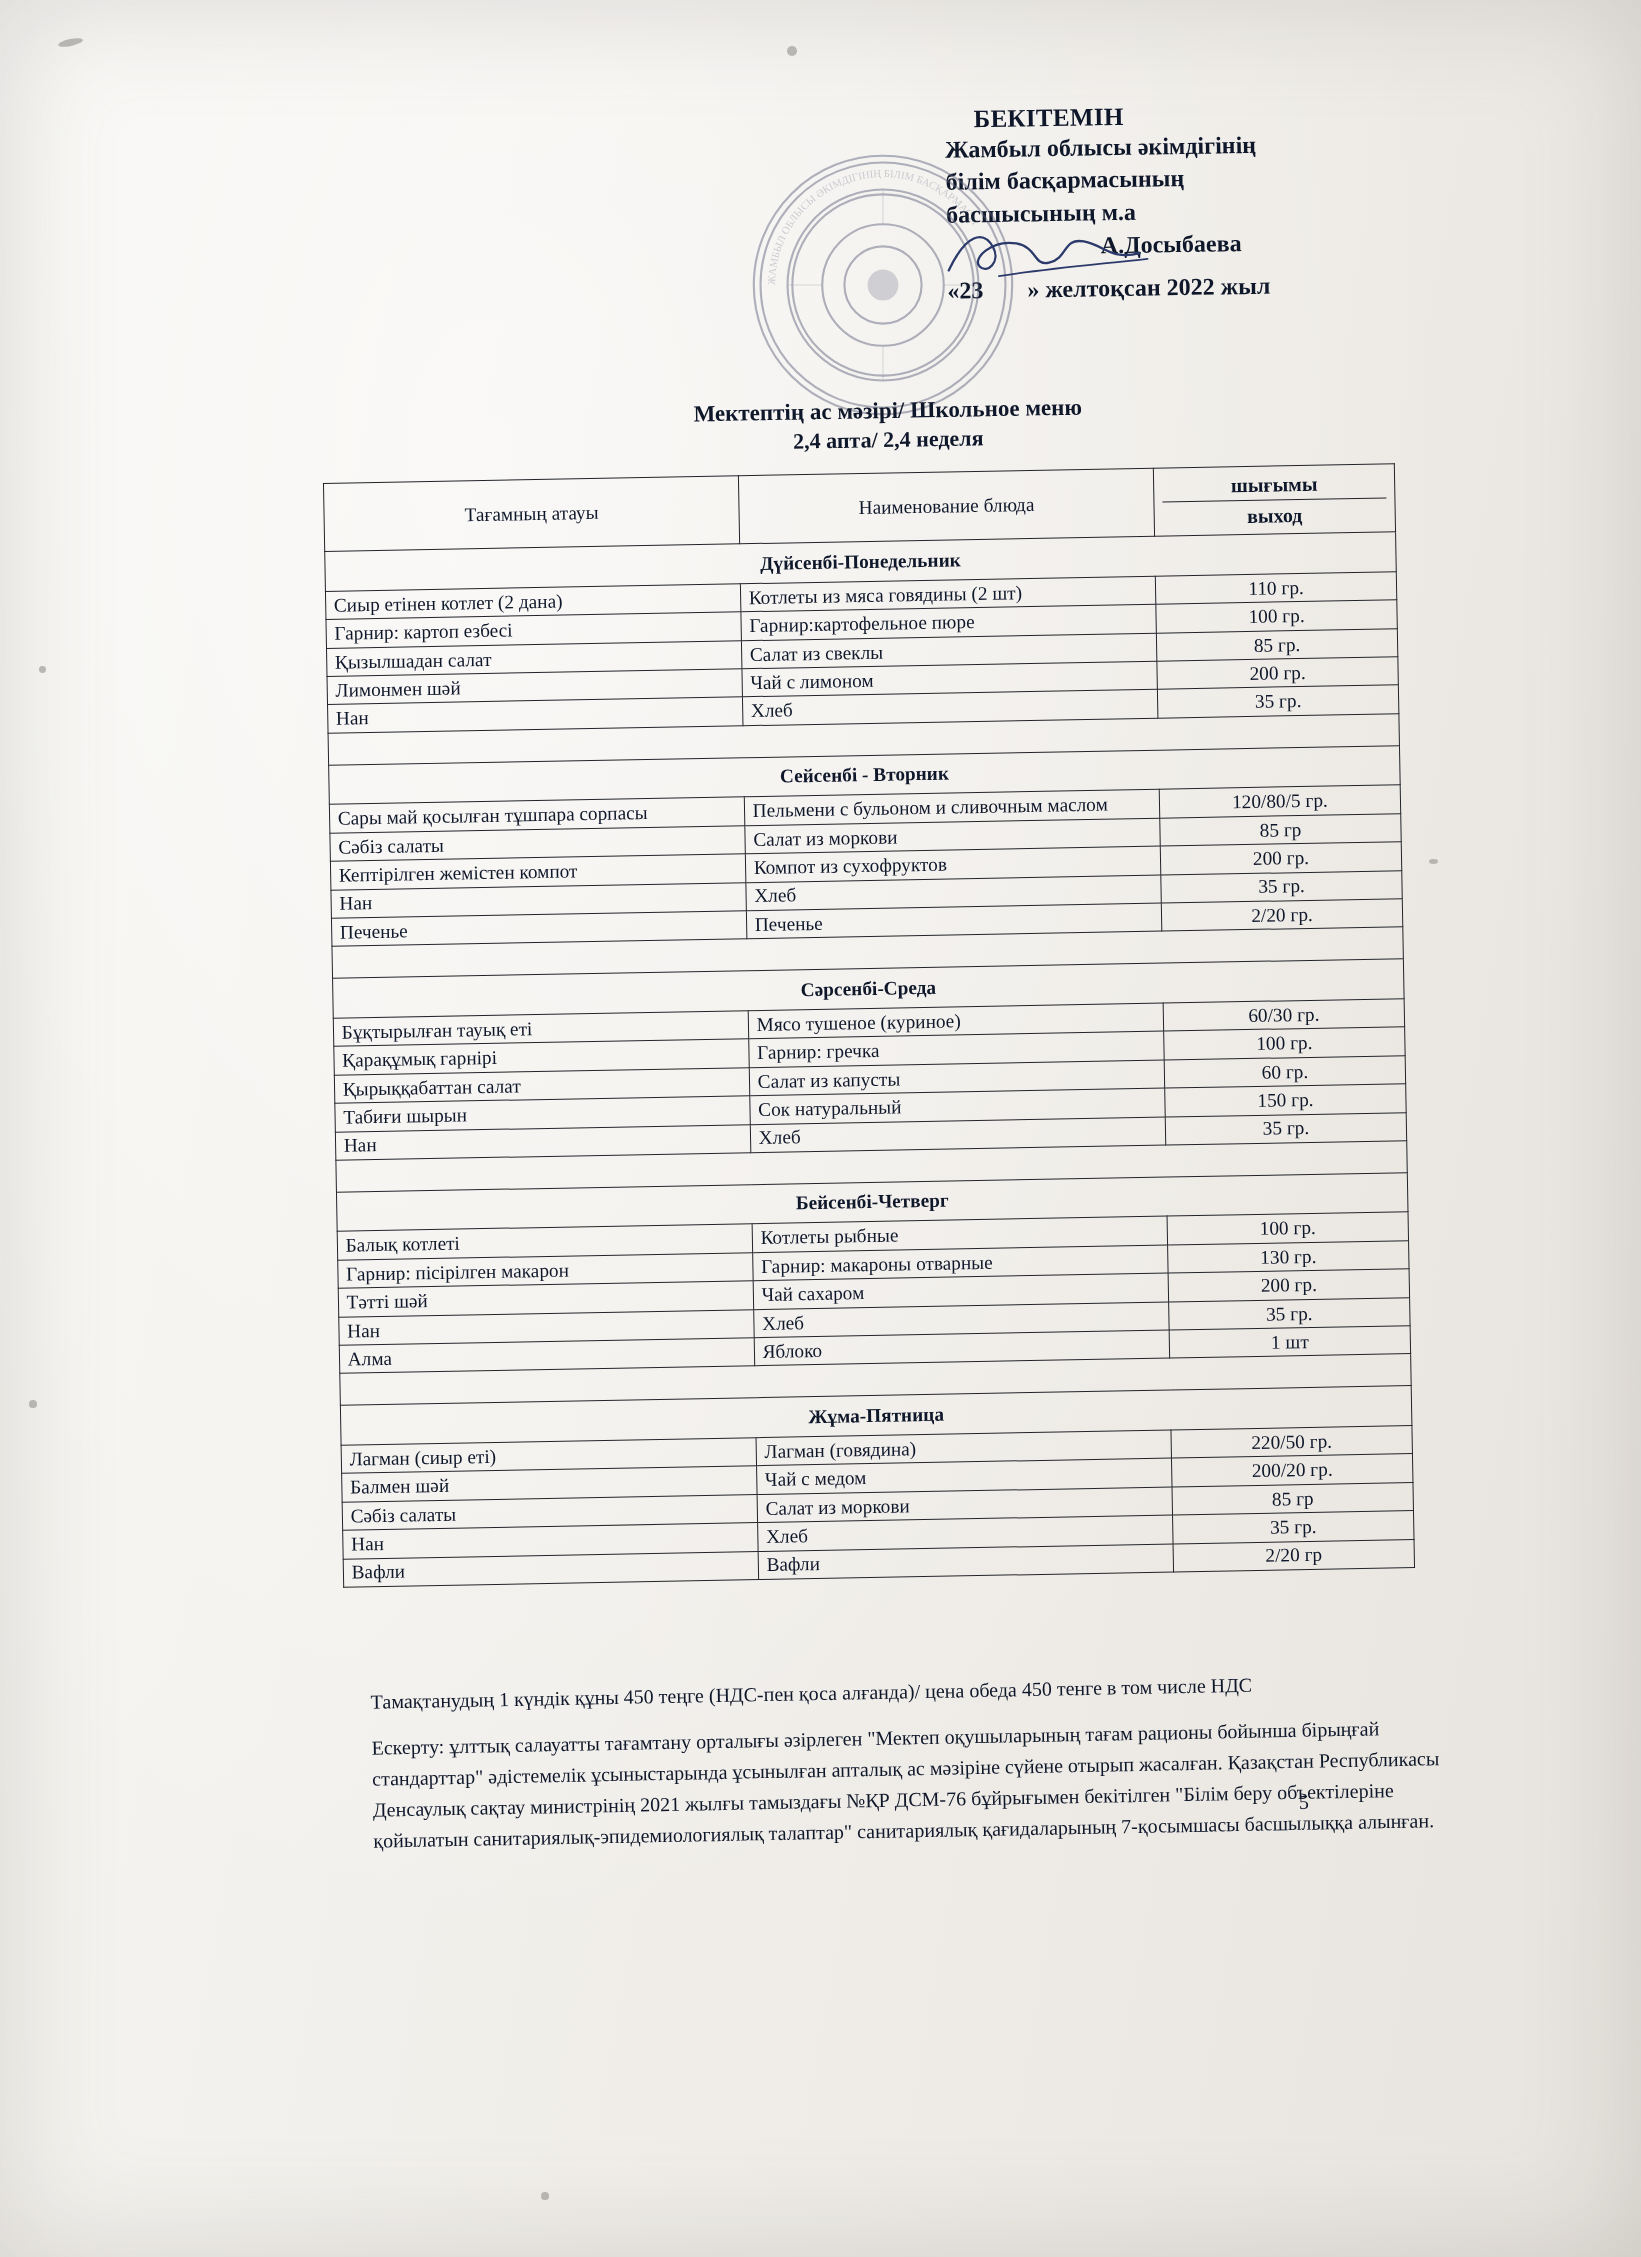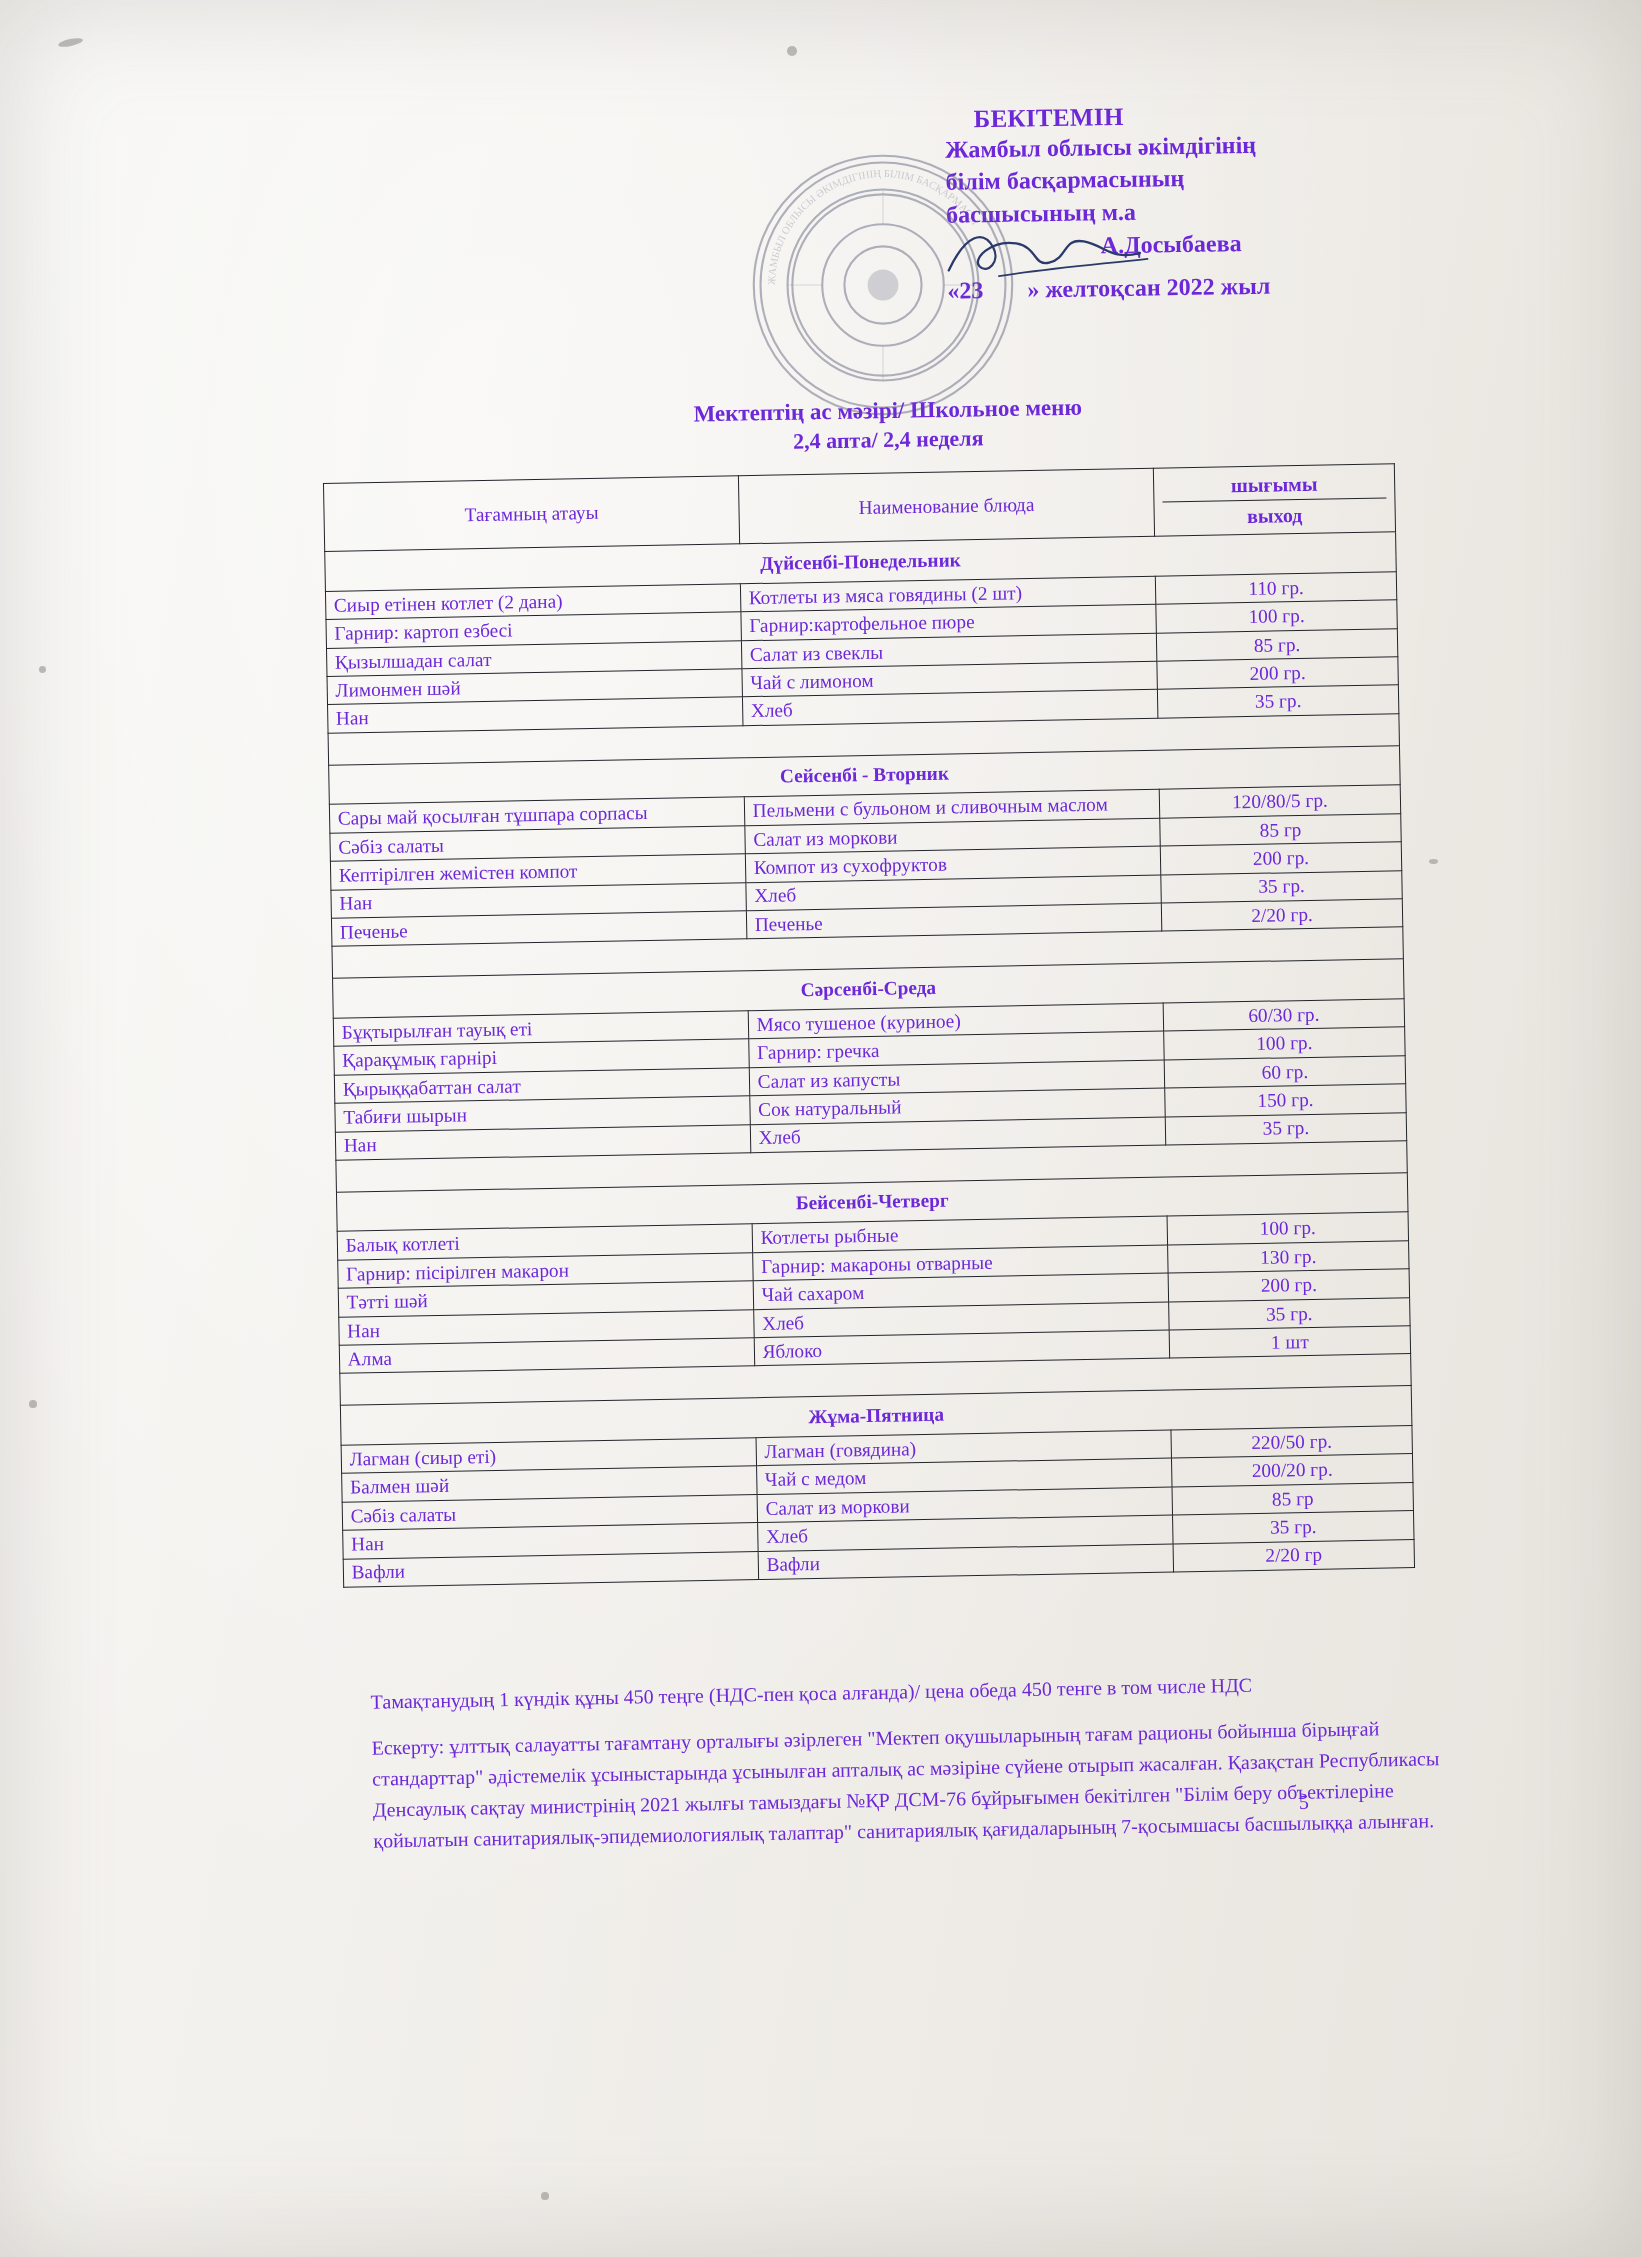--- a/index.html
+++ b/index.html
@@ -7,21 +7,21 @@
     padding: 0;
     background: #d8d8d4;
   }
   .page {
     position: relative;
     width: 1641px;
     height: 2257px;
     background: #f3f1ee;
     overflow: hidden;
     font-family: "Liberation Serif", serif;
-    color: #6d28d9;
+    color: #0f172a;
   }
   
   .paper-tint {
     position: absolute;
     inset: 0;
     background:
       radial-gradient(ellipse at 30% 20%, rgba(255,255,255,0.55), rgba(255,255,255,0) 60%),
       linear-gradient(100deg, #f7f6f3 0%, #f2f0ec 35%, #edeae5 70%, #e7e4de 100%);
     pointer-events: none;
   }

